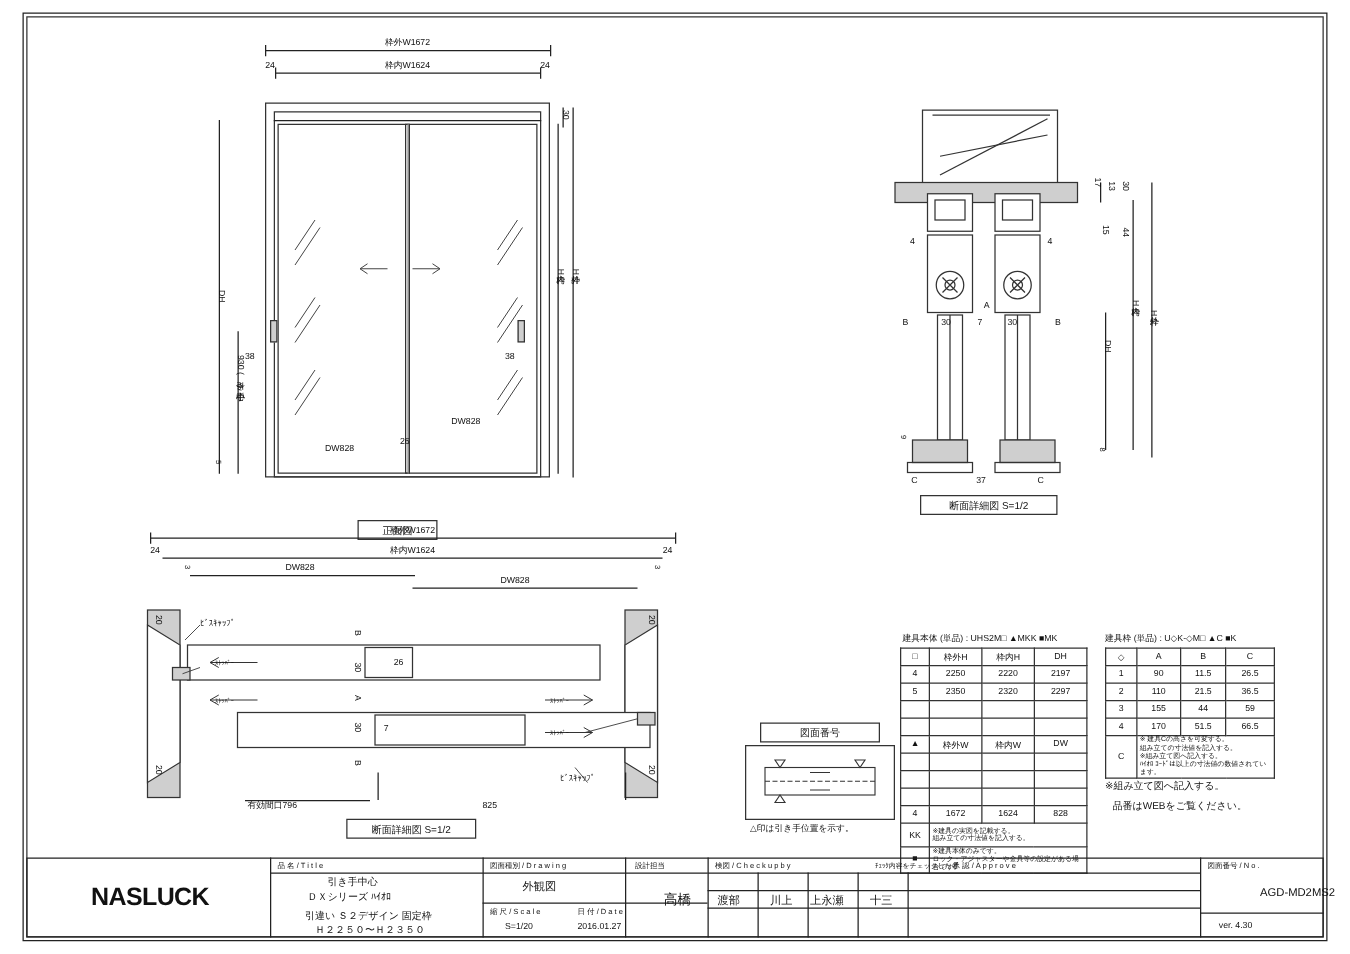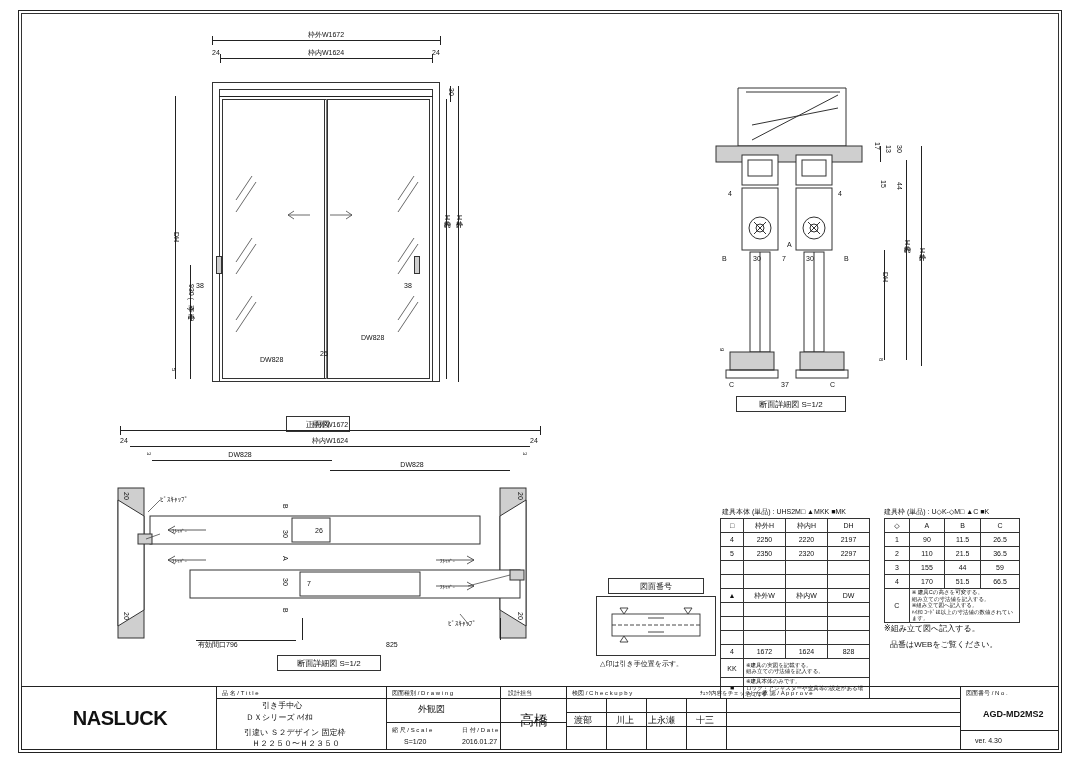--- a/index.html
+++ b/index.html
@@ -448,29 +448,29 @@
     <div class="lbl" style="left:252px;top:740px;font-size:8px;">Ｈ２２５０〜Ｈ２３５０</div>
 
     <div class="lbl" style="left:392px;top:689px;font-size:6px;">図面種別 / D r a w i n g</div>
     <div class="lbl" style="left:418px;top:705px;font-size:9px;">外観図</div>
     <div class="lbl" style="left:392px;top:726px;font-size:6px;">縮 尺 / S c a l e</div>
     <div class="lbl" style="left:404px;top:738px;font-size:7px;">S=1/20</div>
     <div class="lbl" style="left:462px;top:726px;font-size:6px;">日 付 / D a t e</div>
     <div class="lbl" style="left:462px;top:738px;font-size:7px;">2016.01.27</div>
 
     <div class="lbl" style="left:508px;top:689px;font-size:6px;">設計担当</div>
-    <div class="lbl" style="left:520px;top:716px;font-size:14px;">高橋</div>
+    <div class="lbl" style="left:531px;top:716px;font-size:11px;">高橋</div>
 
     <div class="lbl" style="left:572px;top:689px;font-size:6px;">検図 / C h e c k  u p  b y</div>
     <div class="lbl" style="left:700px;top:689px;font-size:5.5px;">ﾁｪｯｸ内容をチェックした者</div>
     <div class="lbl" style="left:762px;top:689px;font-size:6px;">承 認 / A p p r o v e</div>
 
     <div class="lbl" style="left:574px;top:716px;font-size:9px;">渡部</div>
     <div class="lbl" style="left:616px;top:716px;font-size:9px;">川上</div>
     <div class="lbl" style="left:648px;top:716px;font-size:9px;">上永瀬</div>
     <div class="lbl" style="left:696px;top:716px;font-size:9px;">十三</div>
 
     <div class="lbl" style="left:966px;top:689px;font-size:6px;">図面番号 / N o .</div>
-    <div class="lbl" style="left:983px;top:710px;font-size:9px;font-weight:bold;">AGD-MD2MS2</div>
+    <div class="lbl" style="left:1008px;top:710px;font-size:9px;">AGD-MD2MS2</div>
     <div class="lbl" style="left:975px;top:737px;font-size:7px;">ver. 4.30</div>
   </div>
 
 </div>
 
 </body></html>

